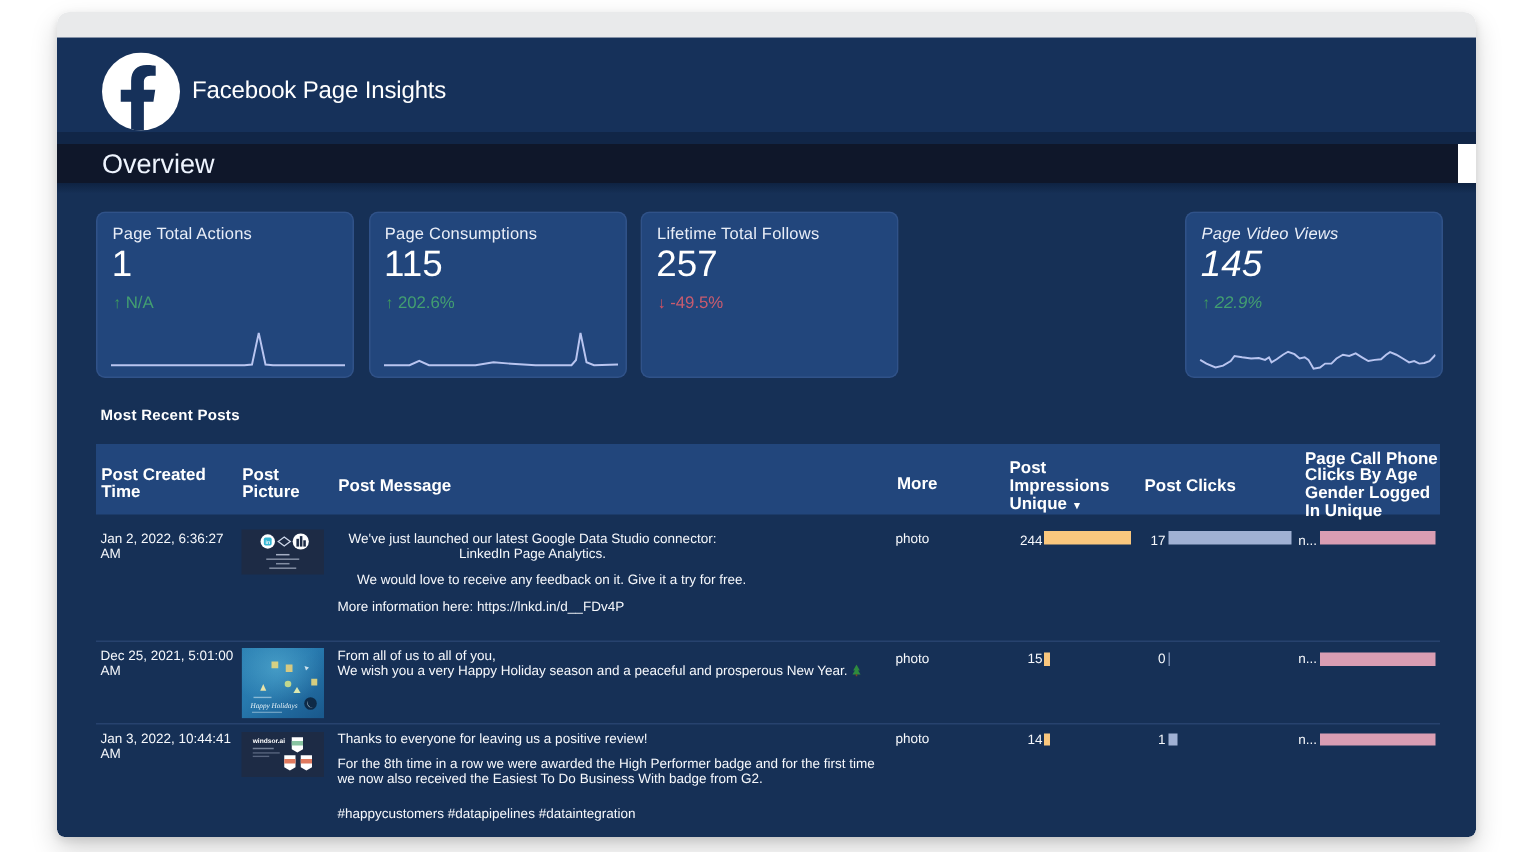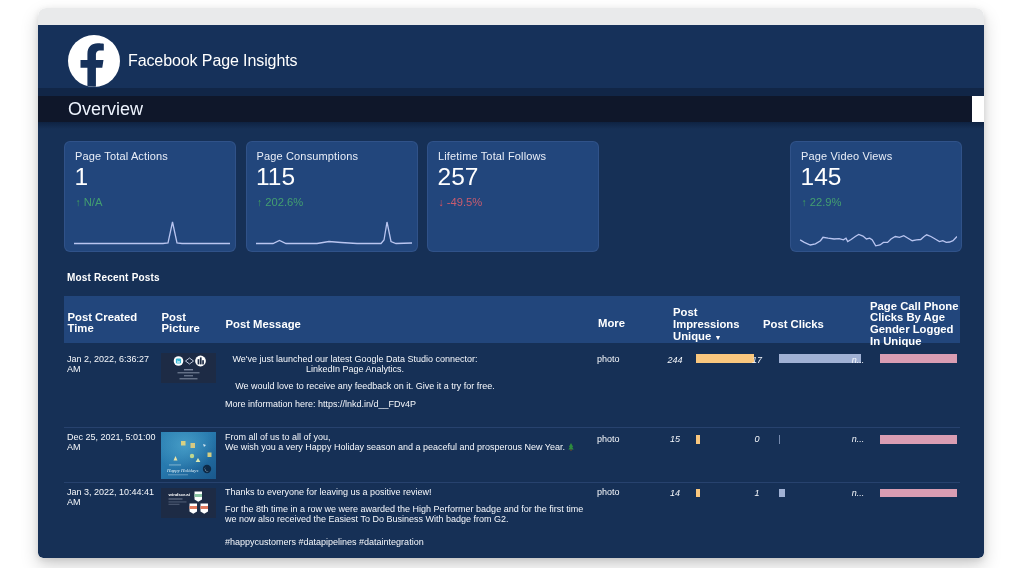--- a/index.html
+++ b/index.html
@@ -34,21 +34,21 @@
 
 
 #thead { left:64px; top:296px; width:896px; height:47px; background:#22467c; }
 .th { position:absolute; font-size:11.3px; font-weight:bold; color:#ffffff; line-height:11.8px; }
 .cellt { position:absolute; font-size:9px; color:#f6f8fc; line-height:10px; }
 .sep { position:absolute; left:64px; width:896px; height:1px; background:#27426e; }
 .bar { position:absolute; height:8.5px; }
 .bar.o { background:#f9c77e; }
 .bar.b { background:#a0b1d4; }
 .bar.p { background:#d99db3; }
-.num { position:absolute; font-size:9px; color:#f6f8fc; text-align:center;font-style:italic; }
+.num { position:absolute; font-size:9px; color:#f6f8fc; text-align:right; }
 .pic { position:absolute; left:161px; width:55px; overflow:hidden; }
 </style>
 </head>
 <body>
 <div id="canvas">
   <div class="abs" id="window">
     <div class="abs" id="chrome"></div>
     <div class="abs" id="hdr"></div>
     <div class="abs" id="hdrshadow"></div>
     <div class="abs" id="bluebar">
@@ -83,21 +83,21 @@
     <div class="d up"><span class="ar">↑</span>202.6%</div>
     <svg class="spark" width="158" height="28" viewBox="0 0 158 28">
       <polyline points="1,24.5 18,24.5 24.5,21.5 31,24.5 62,24.5 74,22.5 86,23.5 102,24.5 126,24.5 129,21 132,3 136,22.5 141,24.5 157,24" fill="none" stroke="#b9c5f0" stroke-width="1.3"></polyline>
     </svg>
   </div>
   <div class="card" style="left:427px;">
     <div class="t">Lifetime Total Follows</div>
     <div class="n">257</div>
     <div class="d down"><span class="ar">↓</span>-49.5%</div>
   </div>
-  <div class="card" style="left:790px;">
+  <div class="card" style="left:790px;font-style:italic;">
     <div class="t">Page Video Views</div>
     <div class="n">145</div>
     <div class="d up"><span class="ar">↑</span>22.9%</div>
     <svg class="spark" width="158" height="28" viewBox="0 0 158 28">
       <polyline points="1.1,20.9 5.3,23.4 11.3,26 16.4,24.8 21.5,21.7 24,18.3 29.1,19.2 35.1,20 40.2,19.7 44.4,20.9 47,19.2 48.7,22.6 52.1,20.5 56.3,17.5 59.7,15.5 64,17.1 67.4,20 70.8,19.2 73.3,20.9 76.7,26.8 81,26 84.4,23.4 88.6,23.4 92,20 96.3,17.5 100.5,18.3 104.8,16.6 109,19.2 113.2,21.7 117.5,20.9 121.7,20.5 125.1,17.5 127.7,15.8 131.9,17.5 136.2,20 140.4,22.6 143.8,21.7 147.2,23.4 150.6,23 154,21.7 158,17.5" fill="none" stroke="#b9c5f0" stroke-width="1.3"></polyline>
     </svg>
   </div>
 
   <div class="abs" id="mrp">Most Recent Posts</div>
   <div class="abs" id="thead"></div>
@@ -120,21 +120,21 @@
       <rect x="36.6" y="6.2" width="1.7" height="5.2" fill="#1d2b45"></rect>
       <rect x="38.9" y="4.4" width="1.7" height="7" fill="#1d2b45"></rect>
       <rect x="41.2" y="7.2" width="1.7" height="4.2" fill="#1d2b45"></rect>
       <rect x="23" y="16.3" width="9" height="1" fill="#c7d0e2" opacity="0.8"></rect>
       <rect x="16.5" y="19.3" width="22" height="1" fill="#c7d0e2" opacity="0.6"></rect>
       <rect x="23" y="22.3" width="9" height="1" fill="#c7d0e2" opacity="0.6"></rect>
       <rect x="18.5" y="25.3" width="18" height="1" fill="#c7d0e2" opacity="0.6"></rect>
     </svg>
   </div>
   <div class="cellt" style="left:225px; top:354px; width:260px;text-align:center;">We've just launched our latest Google Data Studio connector: LinkedIn Page Analytics.</div>
-  <div class="cellt" style="left:225px; top:380.5px; width:280px;text-align:center;">We would love to receive any feedback on it. Give it a try for free.</div>
+  <div class="cellt" style="left:238px; top:380.5px; width:280px;">We would love to receive any feedback on it. Give it a try for free.</div>
   <div class="cellt" style="left:225px; top:398.5px; width:280px;">More information here: https://lnkd.in/d__FDv4P</div>
   <div class="cellt" style="left:597px; top:354px;">photo</div>
   <div class="num" style="left:655px; top:354.5px; width:40px;">244</div>
   <div class="bar o" style="left:696px; top:354.4px; width:58px;"></div>
   <div class="num" style="left:737px; top:354.5px; width:40px;">17</div>
   <div class="bar b" style="left:779px; top:354.4px; width:82px;"></div>
   <div class="num" style="left:838px; top:354.5px; width:40px;">n...</div>
   <div class="bar p" style="left:880px; top:354.4px; width:77px;"></div>
 
   <div class="sep" style="top:427px;"></div>

